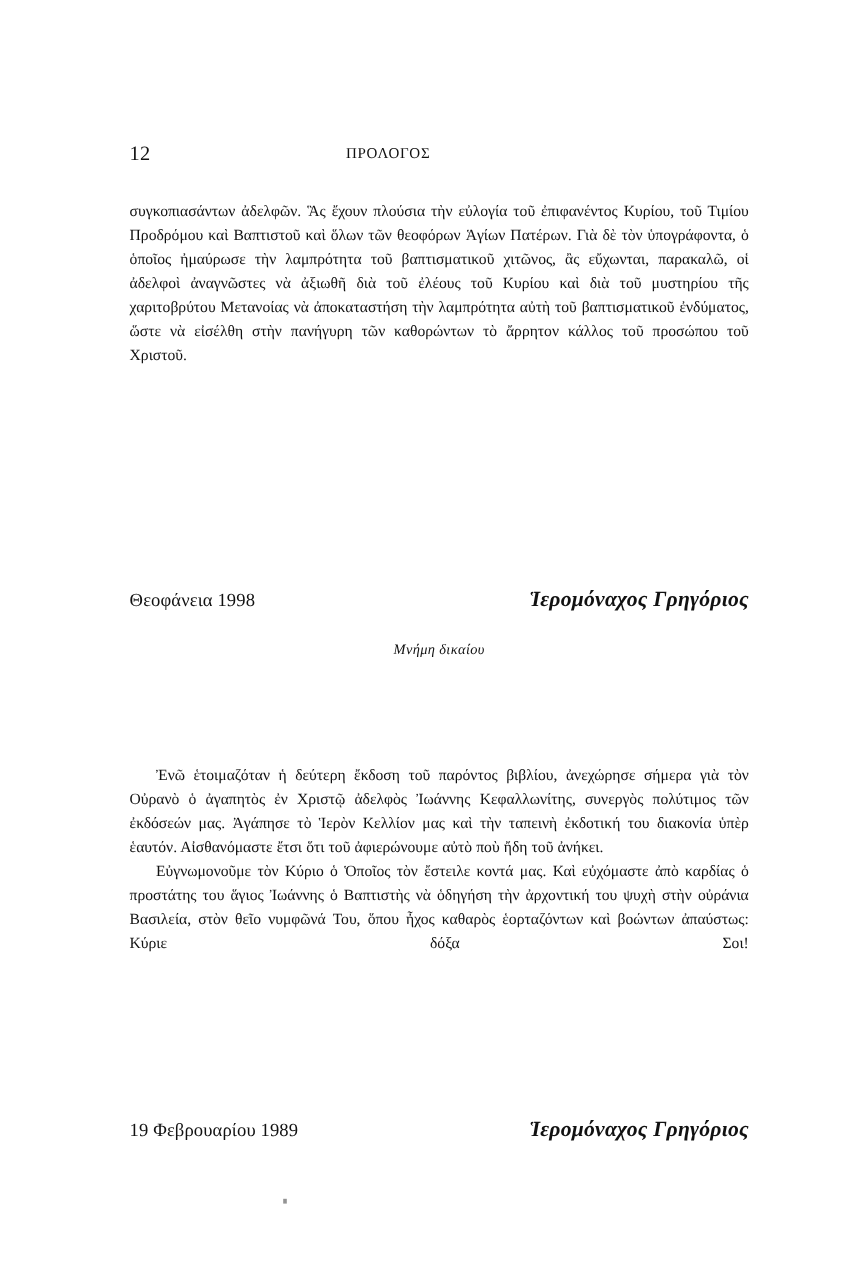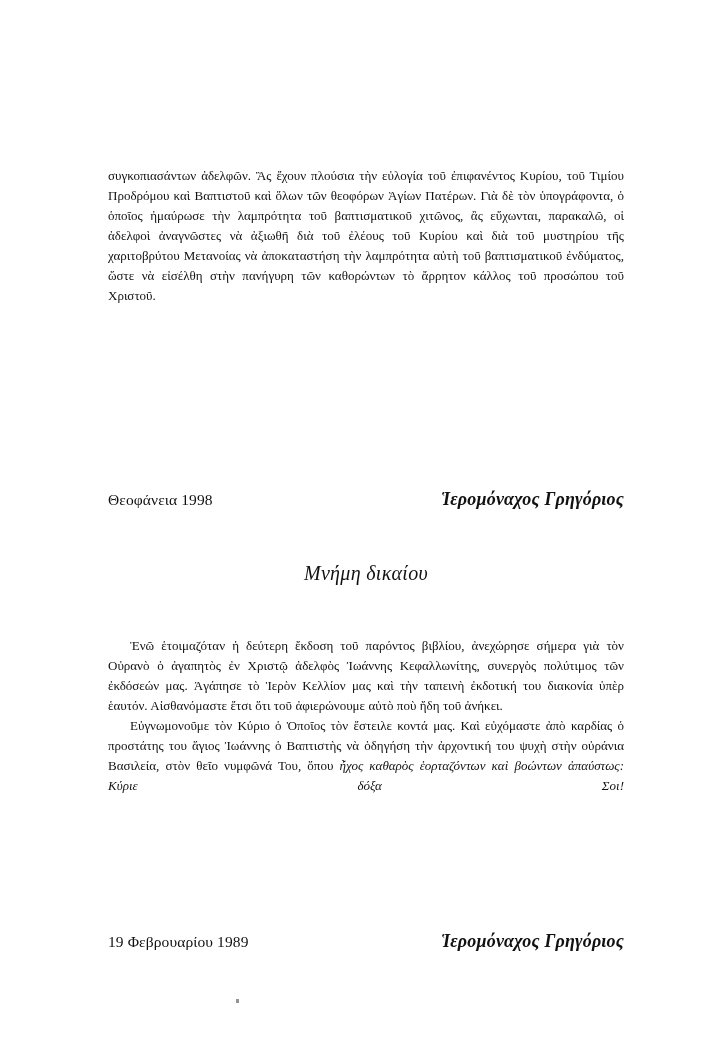--- a/index.html
+++ b/index.html
@@ -68,21 +68,20 @@
   }
   p.body.last-flush {
     text-align: justify;
   }
   p.body.last-flush::after {
     content: "";
     display: inline-block;
     width: 100%;
   }
   .ital {
-    font-style: italic;
   }
 
   
   .sigrow {
     position: absolute;
     left: 108px;
     width: 516px;
     display: flex;
     justify-content: space-between;
     align-items: baseline;
@@ -99,24 +98,24 @@
     letter-spacing: 0.2px;
     font-weight: bold;
   }
   #signature-one { top: 461px; margin-top: 28px; }
   #signature-two { top: 931px; }
 
   
   .section-heading {
     position: absolute;
     left: 108px;
-    top: 560px;
+    top: 528px;
     width: 516px;
     text-align: center;
-    font-size: 20px;
+    font-size: 12px;
     line-height: 26px;
     font-style: italic;
     letter-spacing: 0.3px;
   }
 
   
   #block-two {
     position: absolute;
     left: 108px;
     top: 588px;
@@ -136,20 +135,24 @@
     height: 4px;
     background: #6f6f6f;
     opacity: 0.75;
   }
 </style>
 </head>
 <body>
 
 <div class="page">
 
+  <div class="running-head">
+    <span class="folio">12</span>
+    <span class="head-title">ΠΡΟΛΟΓΟΣ</span>
+  </div>
 
   <div class="textblock">
     <p class="body">συγκοπιασάντων ἀδελφῶν. Ἃς ἔχουν πλούσια τὴν εὐλογία τοῦ ἐπιφανέντος Κυρίου, τοῦ Τιμίου Προδρόμου καὶ Βαπτιστοῦ καὶ ὅλων τῶν θεοφόρων Ἁγίων Πατέρων. Γιὰ δὲ τὸν ὑπογράφοντα, ὁ ὁποῖος ἠμαύρωσε τὴν λαμπρότητα τοῦ βαπτισματικοῦ χιτῶνος, ἂς εὔχωνται, παρακαλῶ, οἱ ἀδελφοὶ ἀναγνῶστες νὰ ἀξιωθῆ διὰ τοῦ ἐλέους τοῦ Κυρίου καὶ διὰ τοῦ μυστηρίου τῆς χαριτοβρύτου Μετανοίας νὰ ἀποκαταστήση τὴν λαμπρότητα αὐτὴ τοῦ βαπτισματικοῦ ἐνδύματος, ὥστε νὰ εἰσέλθη στὴν πανήγυρη τῶν καθορώντων τὸ ἄρρητον κάλλος τοῦ προσώπου τοῦ Χριστοῦ.</p>
   </div>
 
   <div class="sigrow" id="signature-one">
     <span class="sig-date">Θεοφάνεια 1998</span>
     <span class="sig-name">Ἱερομόναχος Γρηγόριος</span>
   </div>
 

